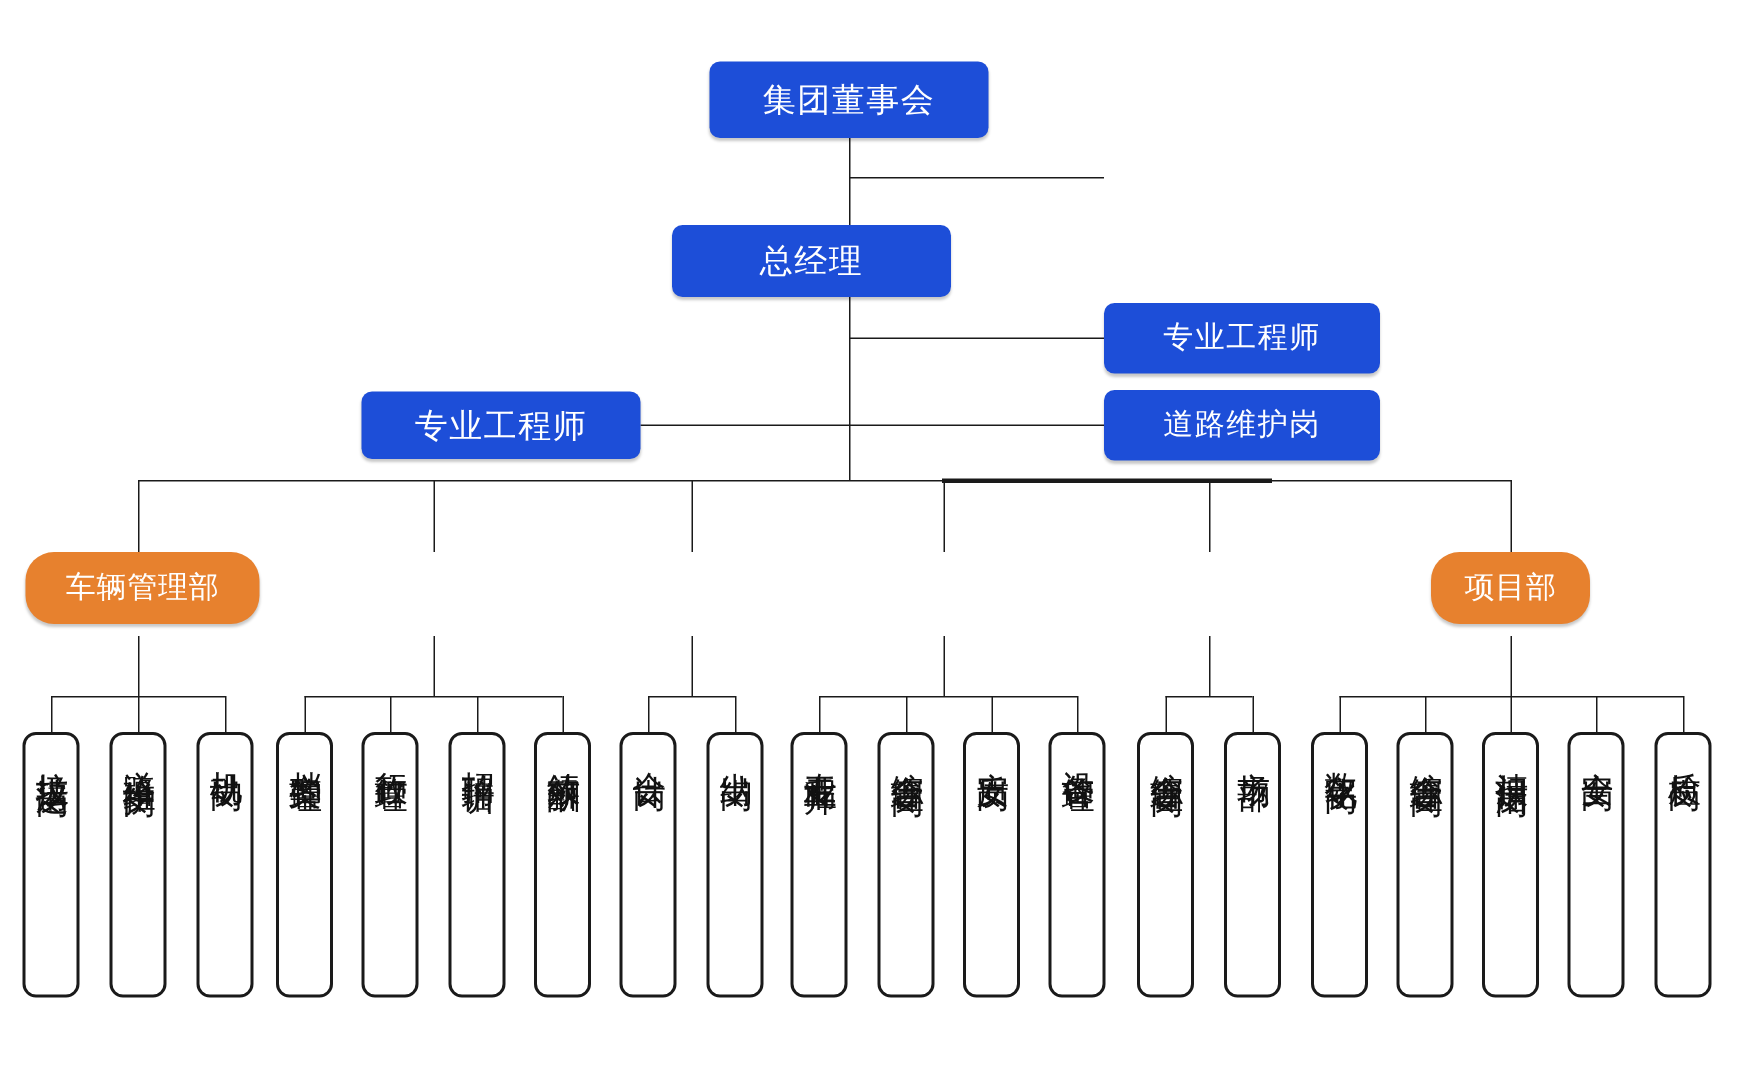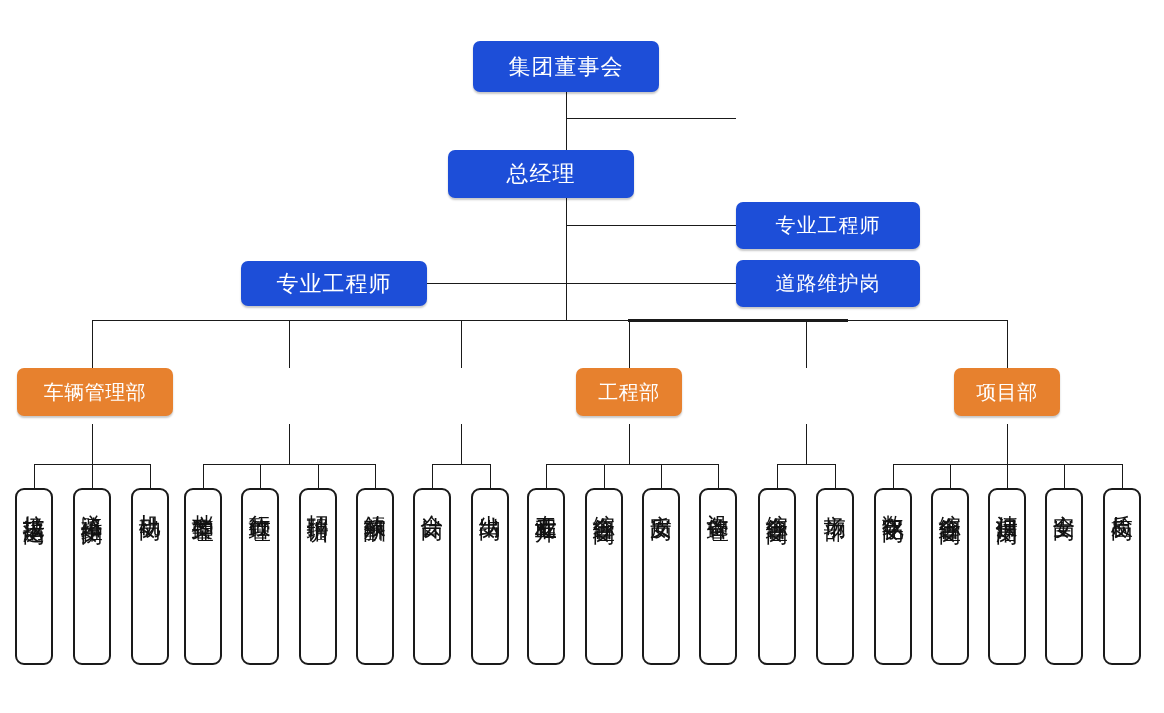--- a/index.html
+++ b/index.html
@@ -34,20 +34,21 @@
     background:#1d4ed8;
     box-shadow:0 2px 2px rgba(0,0,0,.22);
     font-size:22px;
     letter-spacing:1px;
   }
   .node.orange{
     background:#E7812E;
     box-shadow:0 2px 2px rgba(0,0,0,.22);
     font-size:20px;
     letter-spacing:.5px;
+    border-radius:19px;
   }
 
   
   .leaf{
     position:absolute;
     box-sizing:border-box;
     background:#ffffff;
     border:2px solid #1a1a1a;
     border-radius:9px;
     display:flex;
@@ -150,21 +151,20 @@
   <div class="node blue" style="left:736px;top:202px;width:184px;height:47px;font-size:20px;">专业工程师</div>
 
   <div class="node blue" style="left:736px;top:260px;width:184px;height:47px;font-size:20px;">道路维护岗</div>
 
   <div class="node blue" style="left:241px;top:261px;width:186px;height:45px;">专业工程师</div>
 
   <div class="node orange" style="left:17px;top:368px;width:156px;height:48px;">车辆管理部</div>
 
 
 
-  <div class="node orange" style="left:576px;top:368px;width:106px;height:48px;">工程部</div>
 
 
   <div class="node orange" style="left:954px;top:368px;width:106px;height:48px;">项目部</div>
 
   <div class="leaf" style="left:15px;top:488px;width:38px;height:177px;">
     <span>垃圾清运岗</span>
   </div>
   <div class="leaf" style="left:73px;top:488px;width:38px;height:177px;">
     <span>道路维护岗</span>
   </div>

